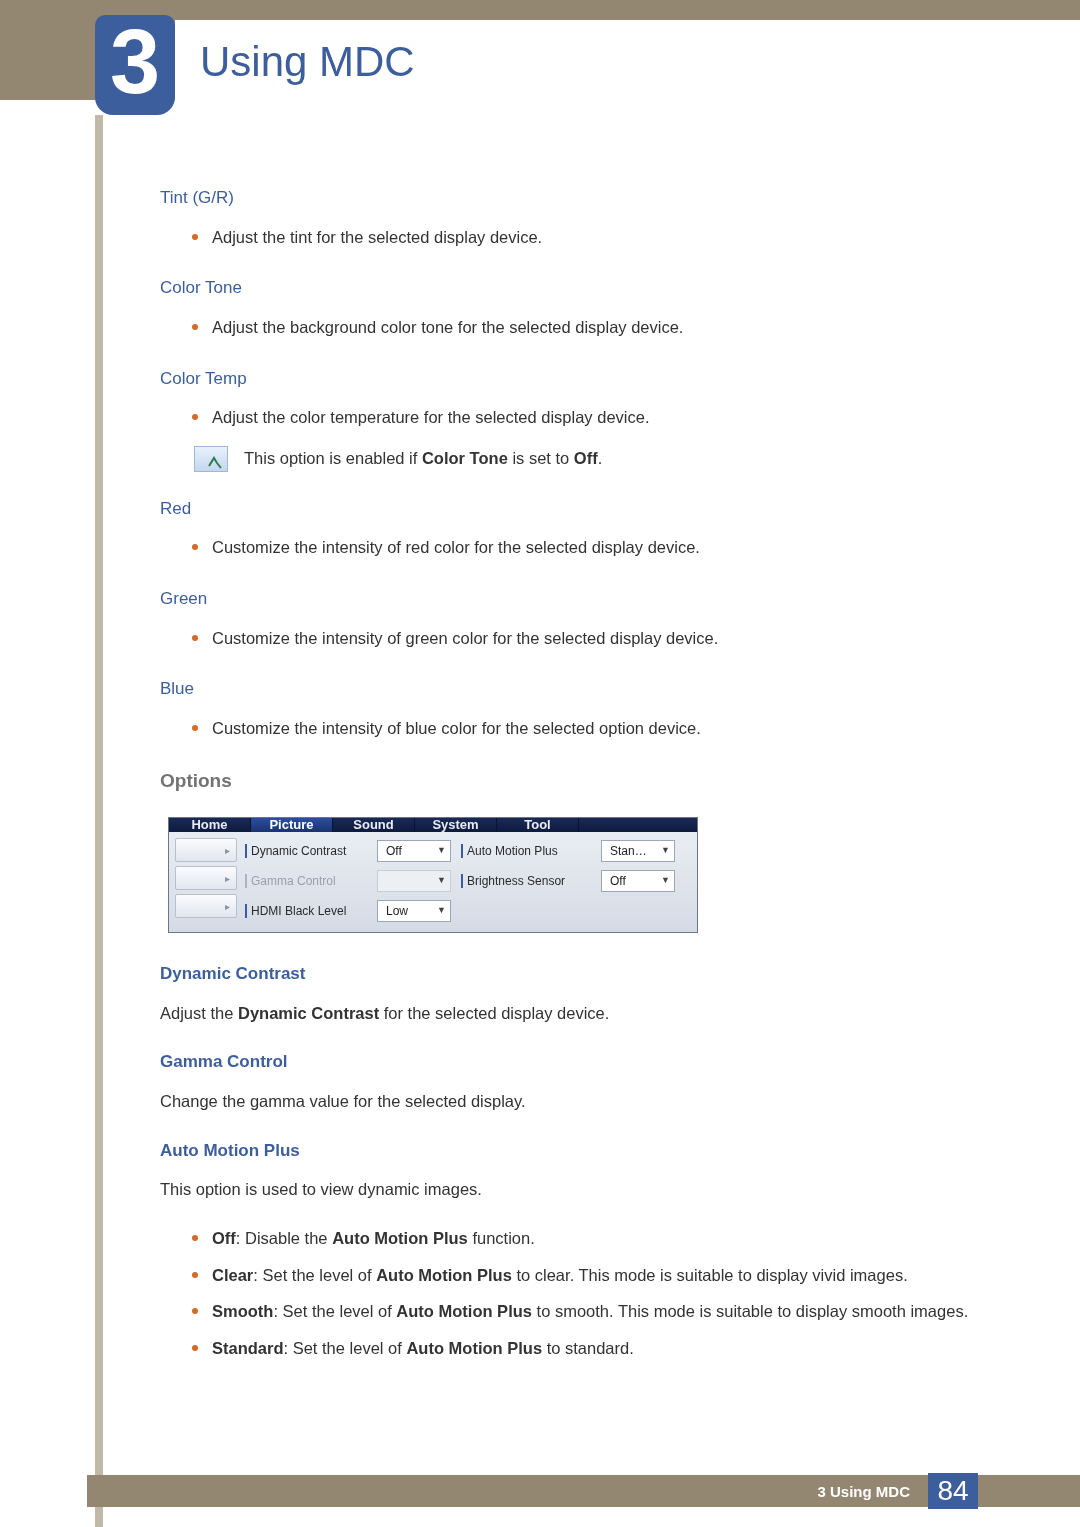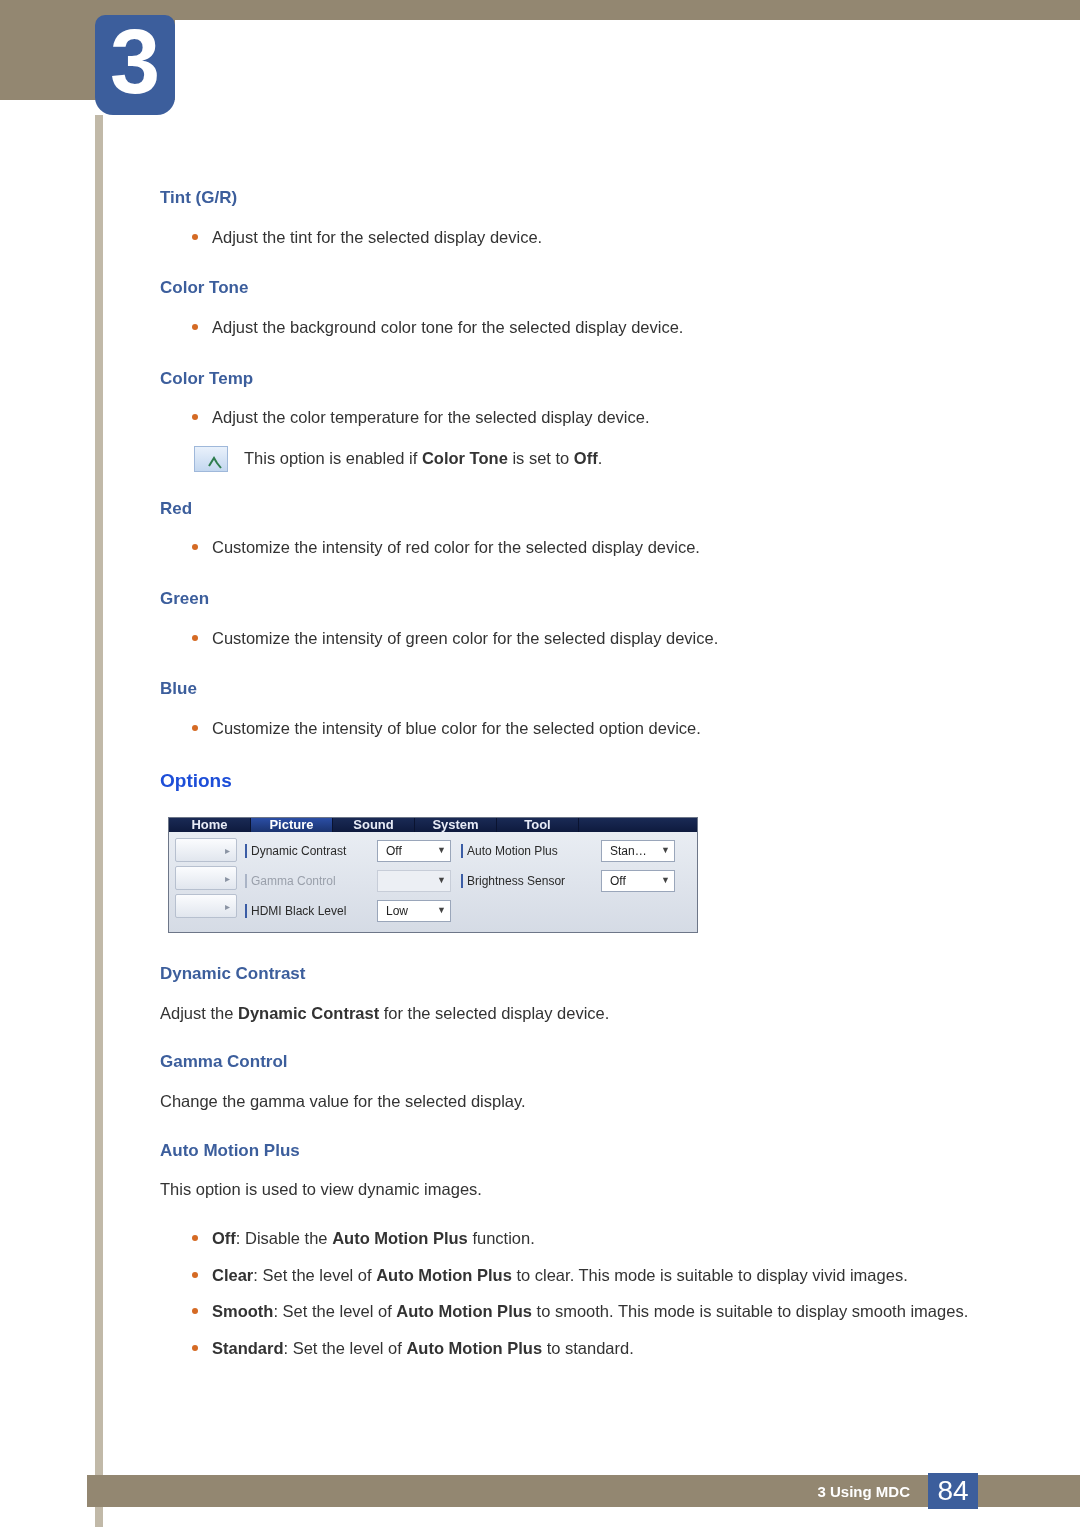--- a/index.html
+++ b/index.html
@@ -86,26 +86,26 @@
     position: absolute;
     left: 160px;
     right: 90px;
     top: 185px;
     font-size: 16.5px;
     color: #333;
     line-height: 1.5;
   }
   .subhead {
     color: #3c5e9c;
-    font-weight: bold;
+    font-weight: normal;
     font-size: 17px;
     margin-bottom: 14px;
   }
   .subhead-orange {
-    color: #1d4ed8;
+    color: #737373;
     font-weight: bold;
     font-size: 19px;
     margin: 26px 0 22px 0;
   }
   .bullet-row {
     display: flex;
     align-items: flex-start;
     margin-bottom: 26px;
     padding-left: 32px;
   }
@@ -275,20 +275,21 @@
 
 <div class="top-bar"></div>
 
 <div class="header">
   <div class="header-strip"></div>
   <div class="header-white"></div>
   <div class="chapter-badge">
     <div class="bg"></div>
     <div class="num">3</div>
   </div>
+  <div class="chapter-title">Using MDC</div>
 </div>
 
 <div class="left-rail"></div>
 
 <div class="content">
 
   <div class="subhead">Tint (G/R)</div>
   <div class="bullet-row">
     <div class="bullet-dot"></div>
     <div class="bullet-text">Adjust the tint for the selected display device.</div>

